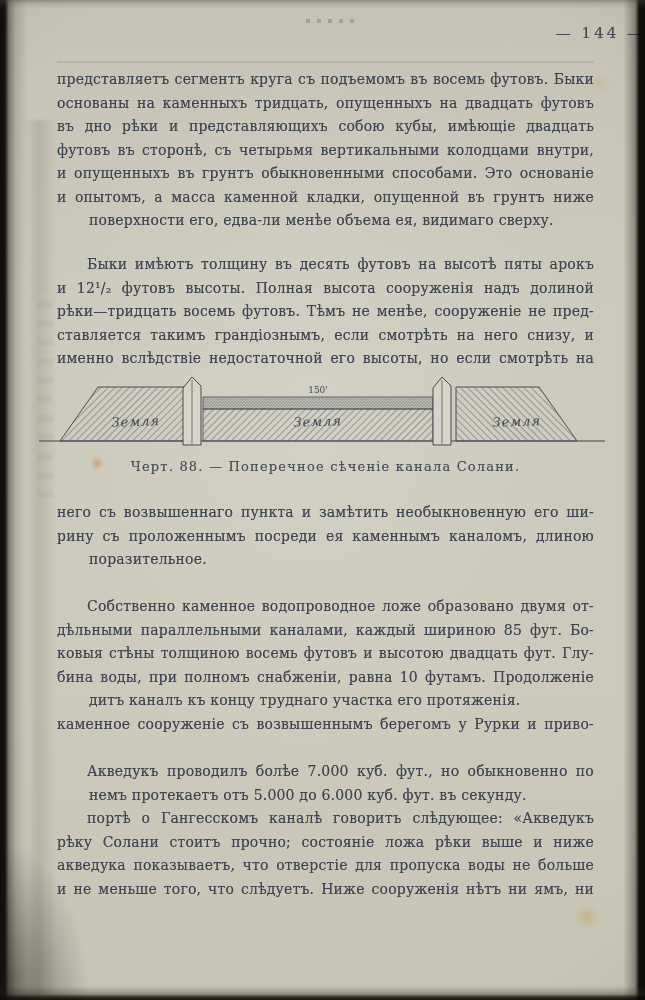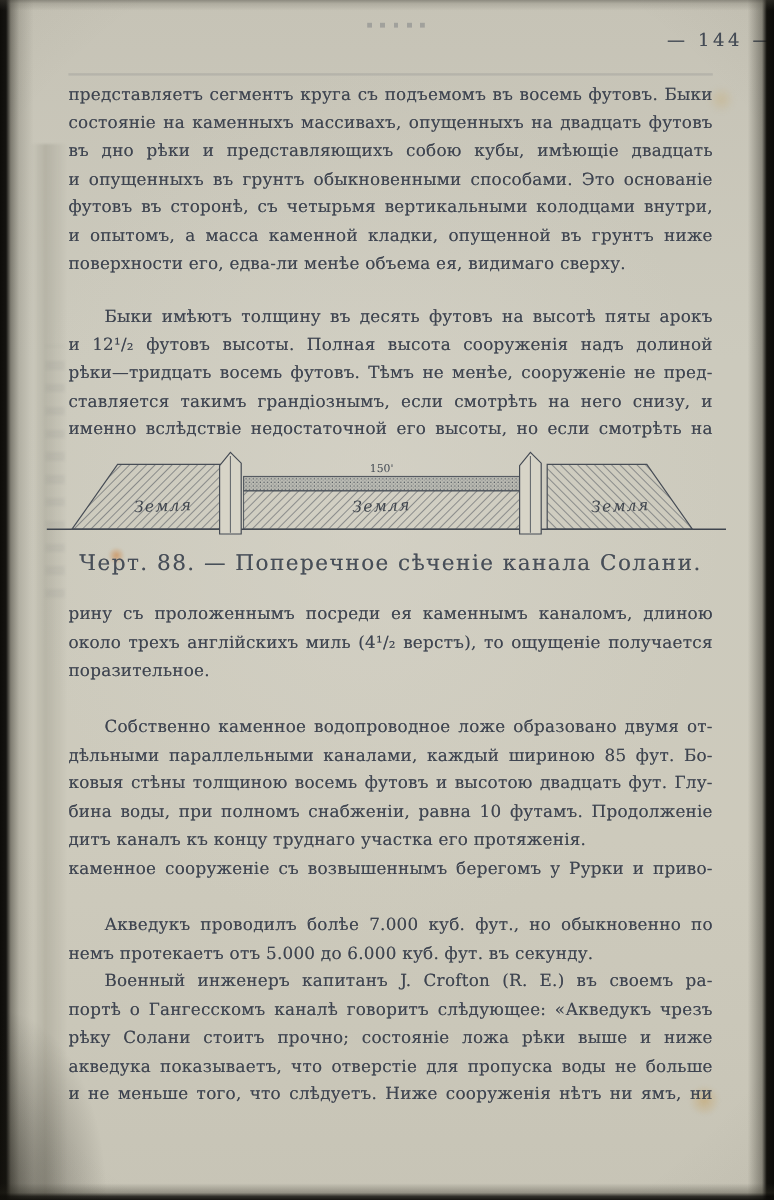--- a/index.html
+++ b/index.html
@@ -50,28 +50,28 @@
     font-size:15px;letter-spacing:3px;color:#444b55;
     text-shadow:0 0 .5px rgba(68,75,85,.6);
   }
   .text-block{position:absolute;left:0;top:0;width:570px;height:1000px;}
   .para{
     position:absolute;left:57px;width:537px;
     font-size:14px;line-height:23.5px;letter-spacing:.2px;
     color:#3e4450;text-shadow:0 0 .5px rgba(62,69,80,.55);
   }
   .para .line{text-align:justify;text-align-last:justify;height:23.5px;overflow:hidden;}
-  .para .line.flush{text-align-last:left;}
+  .para .line.flush{text-align-last:left;margin-left:32px;}
   .para.indent .line:first-child{text-indent:30px;}
   .p0{top:68px}.p1{top:253px}.p2{top:501px}.p3{top:595px}.p4{top:760px}.p5{top:807px}
 
   .figure{position:absolute;left:36px;top:374px;width:574px;height:82px;}
   .caption{
     position:absolute;left:57px;top:459px;width:537px;text-align:center;
-    font-size:18px;letter-spacing:1.2px;color:#474e58;
+    font-size:13px;letter-spacing:1.2px;color:#474e58;
     text-shadow:0 0 .5px rgba(71,78,88,.5);
   }
 </style>
 </head>
 <body>
 
 <div class="scan">
   <div class="paper"></div>
 
   <div class="gutter"></div>
@@ -80,53 +80,52 @@
   <div class="ghost-pageno"></div>
   <div class="stain stain1"></div>
   <div class="stain stain2"></div>
   <div class="stain stain3"></div>
 
   <div class="pageno">— 144 —</div>
 
   <div class="text-block">
       <div class="para p0">
         <div class="line">представляетъ сегментъ круга съ подъемомъ въ восемь футовъ. Быки</div>
-        <div class="line">состояніе на каменныхъ массивахъ, опущенныхъ на двадцать футовъ</div>
+        <div class="line">основаны на каменныхъ тридцать, опущенныхъ на двадцать футовъ</div>
         <div class="line">въ дно рѣки и представляющихъ собою кубы, имѣющіе двадцать</div>
+        <div class="line">футовъ въ сторонѣ, съ четырьмя вертикальными колодцами внутри,</div>
         <div class="line">и опущенныхъ въ грунтъ обыкновенными способами. Это основаніе</div>
-        <div class="line">футовъ въ сторонѣ, съ четырьмя вертикальными колодцами внутри,</div>
         <div class="line">и опытомъ, а масса каменной кладки, опущенной въ грунтъ ниже</div>
         <div class="line flush">поверхности его, едва-ли менѣе объема ея, видимаго сверху.</div>
       </div>
       <div class="para p1 indent">
         <div class="line">Быки имѣютъ толщину въ десять футовъ на высотѣ пяты арокъ</div>
         <div class="line">и 12¹/₂ футовъ высоты. Полная высота сооруженія надъ долиной</div>
         <div class="line">рѣки—тридцать восемь футовъ. Тѣмъ не менѣе, сооруженіе не пред-</div>
         <div class="line">ставляется такимъ грандіознымъ, если смотрѣть на него снизу, и</div>
         <div class="line">именно вслѣдствіе недостаточной его высоты, но если смотрѣть на</div>
       </div>
       <div class="para p2">
+        <div class="line">него съ возвышеннаго пункта и замѣтить необыкновенную его ши-</div>
         <div class="line">рину съ проложеннымъ посреди ея каменнымъ каналомъ, длиною</div>
-        <div class="line">около трехъ англійскихъ миль (4¹/₂ верстъ), то ощущеніе получается</div>
         <div class="line flush">поразительное.</div>
       </div>
       <div class="para p3 indent">
         <div class="line">Собственно каменное водопроводное ложе образовано двумя от-</div>
         <div class="line">дѣльными параллельными каналами, каждый шириною 85 фут. Бо-</div>
         <div class="line">ковыя стѣны толщиною восемь футовъ и высотою двадцать фут. Глу-</div>
         <div class="line">бина воды, при полномъ снабженіи, равна 10 футамъ. Продолженіе</div>
         <div class="line flush">дитъ каналъ къ концу труднаго участка его протяженія.</div>
         <div class="line">каменное сооруженіе съ возвышеннымъ берегомъ у Рурки и приво-</div>
       </div>
       <div class="para p4 indent">
         <div class="line">Акведукъ проводилъ болѣе 7.000 куб. фут., но обыкновенно по</div>
         <div class="line flush">немъ протекаетъ отъ 5.000 до 6.000 куб. фут. въ секунду.</div>
       </div>
       <div class="para p5 indent">
-        <div class="line">Военный инженеръ капитанъ J. Crofton (R. E.) въ своемъ ра-</div>
         <div class="line">портѣ о Гангесскомъ каналѣ говоритъ слѣдующее: «Акведукъ чрезъ</div>
         <div class="line">рѣку Солани стоитъ прочно; состояніе ложа рѣки выше и ниже</div>
         <div class="line">акведука показываетъ, что отверстіе для пропуска воды не больше</div>
         <div class="line">и не меньше того, что слѣдуетъ. Ниже сооруженія нѣтъ ни ямъ, ни</div>
       </div>
     </div>
 
   <svg class="figure" viewBox="0 0 574 82" xmlns="http://www.w3.org/2000/svg">
     <defs>
       <pattern id="hatchL" width="5" height="5" patternUnits="userSpaceOnUse" patternTransform="rotate(45)">

